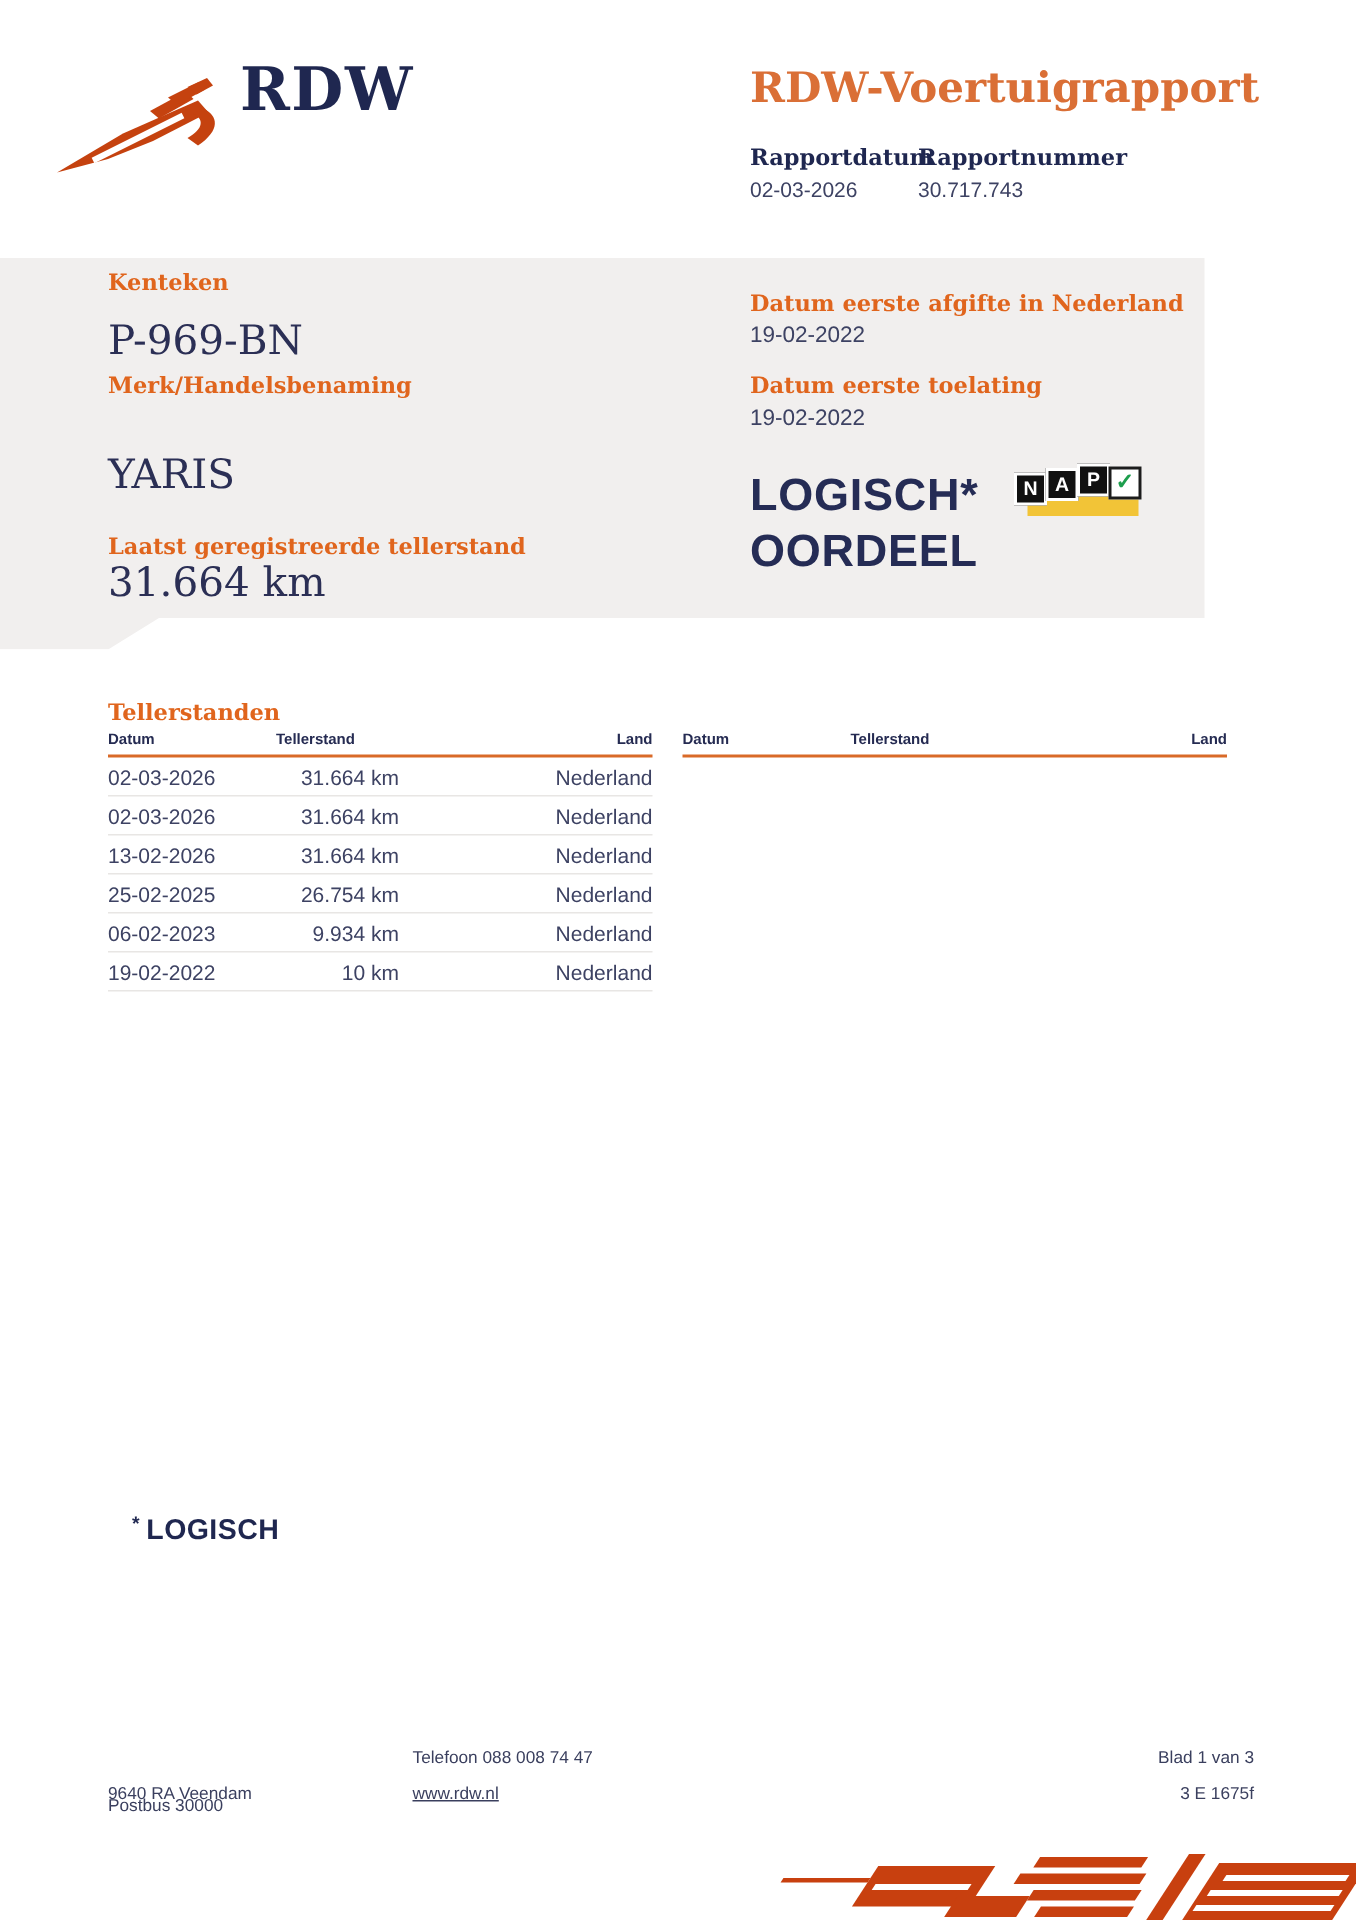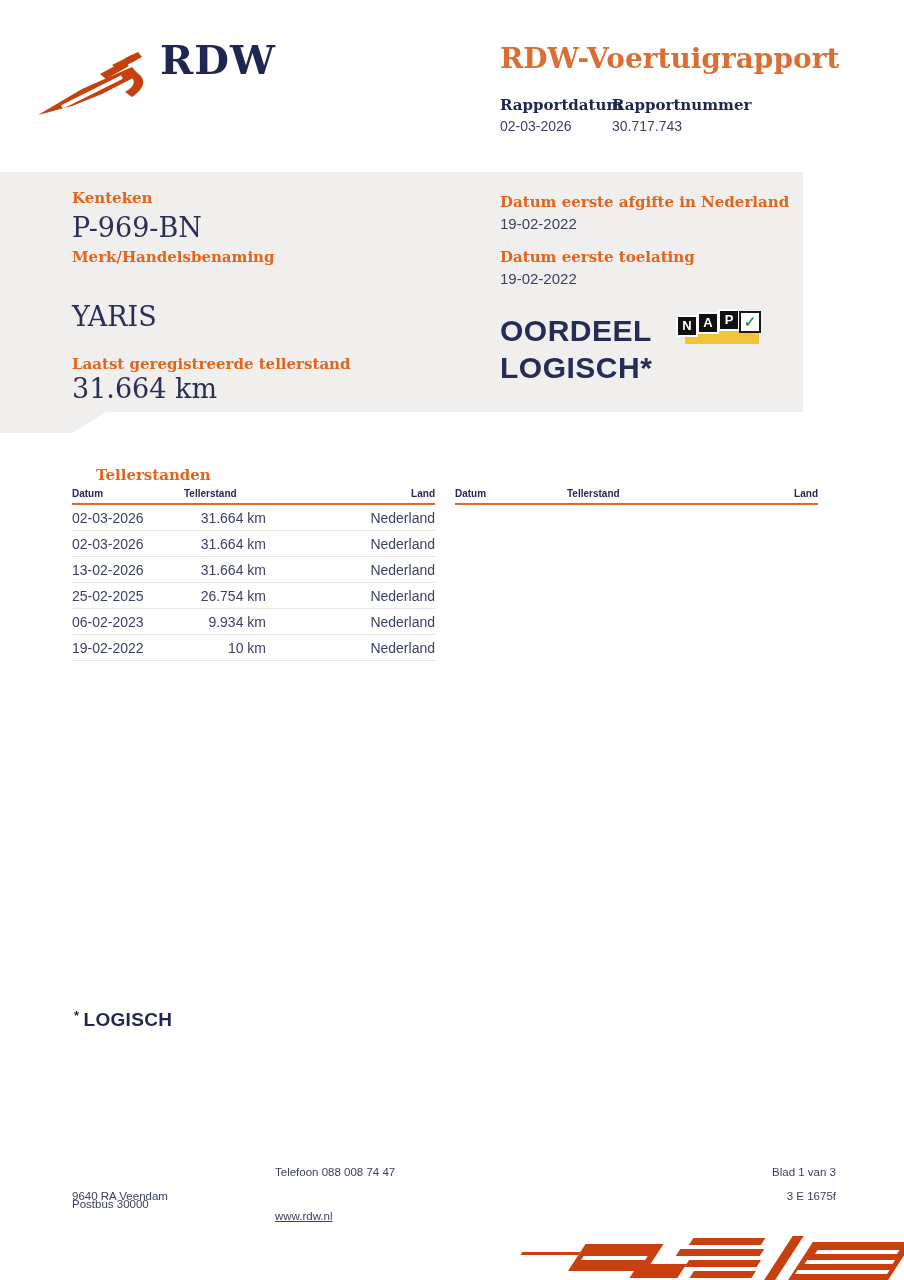--- a/index.html
+++ b/index.html
@@ -121,49 +121,49 @@
 
   <div class="abs doc-title">RDW-Voertuigrapport</div>
   <div class="abs meta-label" style="left:500px;top:96px;">Rapportdatum</div>
   <div class="abs meta-label" style="left:612px;top:96px;">Rapportnummer</div>
   <div class="abs meta-value" style="left:500px;top:118px;">02-03-2026</div>
   <div class="abs meta-value" style="left:612px;top:118px;">30.717.743</div>
 
   <div class="abs panel"></div>
   <div class="abs panel-notch"></div>
 
-  <div class="abs field-label" style="left:72px;top:189px;">Kenteken</div>
+  <div class="abs field-label" style="left:72px;top:179px;">Kenteken</div>
   <div class="abs field-value-lg" style="left:72px;top:211px;">P-969-BN</div>
 
   <div class="abs field-label" style="left:72px;top:248px;">Merk/Handelsbenaming</div>
   <div class="abs field-value-lg" style="left:72px;top:300px;">YARIS</div>
 
   <div class="abs field-label" style="left:72px;top:355px;">Laatst geregistreerde tellerstand</div>
   <div class="abs field-value-lg" style="left:72px;top:372px;">31.664 km</div>
 
   <div class="abs field-label" style="left:500px;top:193px;">Datum eerste afgifte in Nederland</div>
   <div class="abs field-value-sm" style="left:500px;top:215px;">19-02-2022</div>
 
   <div class="abs field-label" style="left:500px;top:248px;">Datum eerste toelating</div>
   <div class="abs field-value-sm" style="left:500px;top:270px;">19-02-2022</div>
 
   <div class="abs oordeel" style="left:500px;top:312px;">
+    <div>LOGISCH*</div>
     <div>OORDEEL</div>
-    <div>LOGISCH*</div>
   </div>
 
   <div class="abs nap">
     <div class="nap-yellow"></div>
     <div class="nap-tile t-n">N</div>
     <div class="nap-tile t-a">A</div>
     <div class="nap-tile t-p">P</div>
     <div class="nap-check">✓</div>
   </div>
 
-  <div class="abs section-title" style="left:72px;top:466px;margin-left:24px;">Tellerstanden</div>
+  <div class="abs section-title" style="left:72px;top:466px;">Tellerstanden</div>
 
   <div class="abs mtable" style="left:72px;top:488px;">
     <div class="thead">
       <span class="c1">Datum</span>
       <span class="c2">Tellerstand</span>
       <span class="c3">Land</span>
     </div>
     <div class="trow">
       <span class="c1">02-03-2026</span>
       <span class="c2">31.664 km</span>
@@ -197,29 +197,29 @@
   </div>
 
   <div class="abs mtable" style="left:455px;top:488px;">
     <div class="thead">
       <span class="c1">Datum</span>
       <span class="c2">Tellerstand</span>
       <span class="c3">Land</span>
     </div>
   </div>
 
-  <div class="abs note-title" style="left:74px;top:1008px;">
+  <div class="abs note-title" style="left:88px;top:1008px;">
     <span class="note-star">*</span>
     <span class="note-word">LOGISCH</span>
   </div>
 
   <div class="abs foot" style="left:72px;top:1166px;margin-top:32px;">Postbus 30000</div>
   <div class="abs foot" style="left:72px;top:1190px;">9640 RA Veendam</div>
   <div class="abs foot" style="left:275px;top:1166px;">Telefoon 088 008 74 47</div>
-  <a class="abs foot" style="left:275px;top:1190px;margin-top:20px;" href="#">www.rdw.nl</a>
+  <a class="abs foot" style="left:275px;top:1190px;" href="#">www.rdw.nl</a>
   <div class="abs foot foot-right" style="right:68px;top:1166px;">Blad 1 van 3</div>
   <div class="abs foot foot-right" style="right:68px;top:1190px;">3 E 1675f</div>
 
   <svg class="abs" style="right:-14px;bottom:-6px;" width="400" height="52" viewBox="0 0 400 52">
     <g fill="#c8400f" transform="skewX(-33) translate(28,0)">
       <rect x="-12" y="18" width="58" height="3"></rect>
       <rect x="46" y="10" width="78" height="27"></rect>
       <rect x="112" y="30" width="48" height="14"></rect>
       <rect x="150" y="4" width="72" height="7"></rect>
       <rect x="144" y="15" width="84" height="7"></rect>

